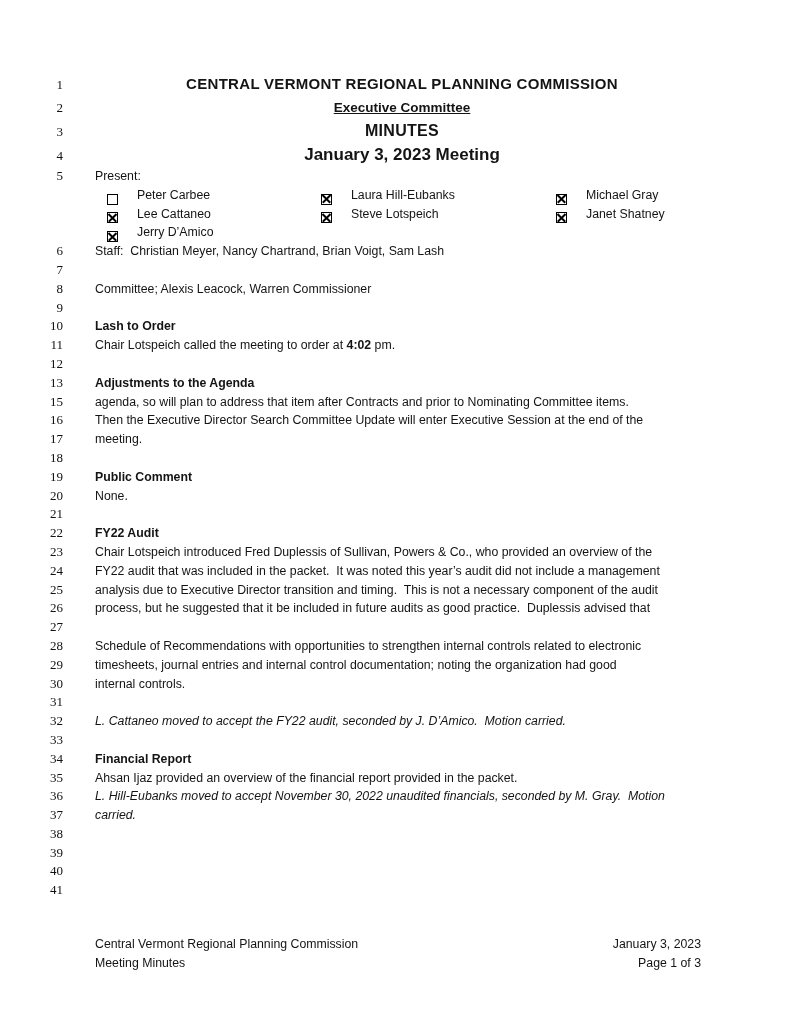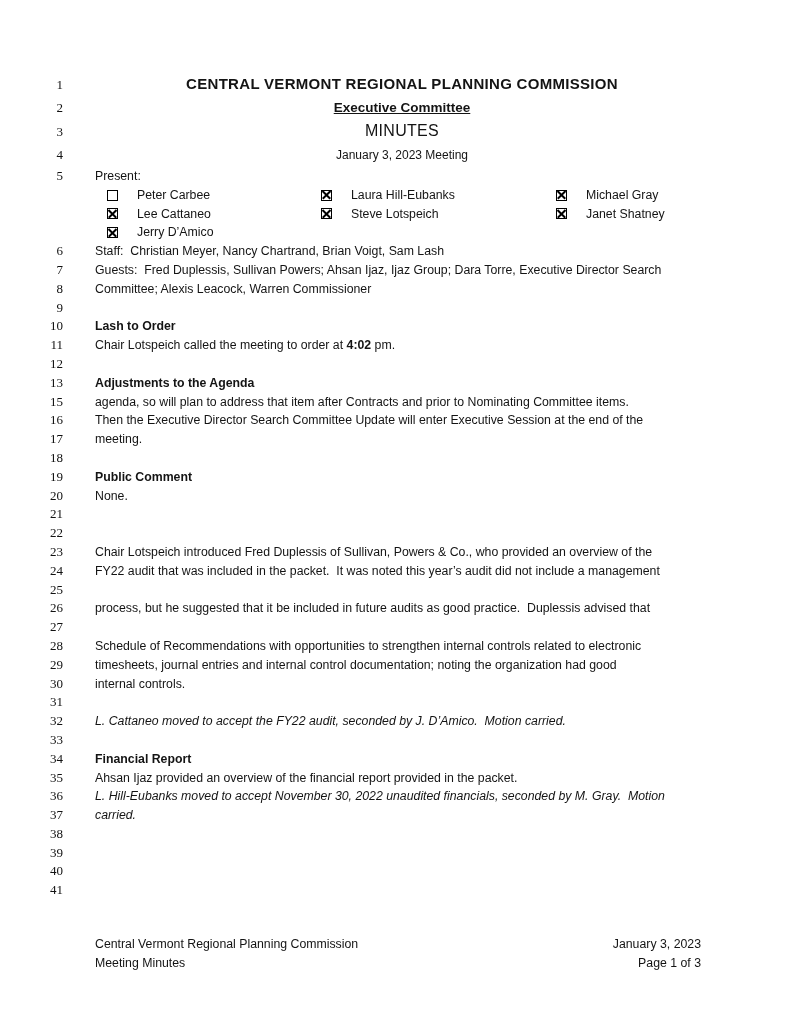--- a/index.html
+++ b/index.html
@@ -16,26 +16,26 @@
     font-family:"Liberation Serif","DejaVu Serif",serif;
     font-size:13px;color:#111;
   }
   .content{
     margin-left:32px;flex:1 1 auto;max-width:614px;
     font-size:12.3px;white-space:pre;
   }
   .title-line .content{text-align:center;white-space:normal;}
   .v-main .content{font-size:15px;font-weight:700;letter-spacing:.3px;}
   .v-sub .content{font-size:13.5px;font-weight:700;text-decoration:underline;}
-  .v-minutes .content{font-size:16px;font-weight:400;letter-spacing:.3px;}
-  .v-date .content{font-size:12px;font-weight:400;}
+  .v-minutes .content{font-size:16px;font-weight:700;letter-spacing:.3px;}
+  .v-date .content{font-size:17px;font-weight:700;}
   .b{font-weight:700;}
   .i{font-style:italic;text-align:right;}
   .att-row{display:flex;white-space:normal;align-items:center;}
-  .att-cell{display:flex;align-items:center;}
+  .att-cell{display:flex;align-items:flex-end;}
   .att-cell.c0{margin-left:12px;width:198px;}
   .att-cell.c1{width:235px;margin-left:16px;}
   .att-cell.c2{flex:1 1 auto;}
   .checkbox{
     width:9px;height:9px;border:1.6px solid #000;
     display:inline-block;position:relative;flex:0 0 auto;background:#fff;
   }
   .checkbox.checked::before,.checkbox.checked::after{
     content:"";position:absolute;left:-1px;top:3.4px;width:11px;height:1.6px;background:#000;
   }
@@ -116,21 +116,20 @@
             <span class="att-name">Jerry D’Amico</span>
           </div>
         </div>
       </div>
       <div class="line">
         <span class="ln">6</span>
         <div class="content"><span>Staff:  Christian Meyer, Nancy Chartrand, Brian Voigt, Sam Lash</span></div>
       </div>
       <div class="line">
         <span class="ln">7</span>
-        <div class="content"><span>Guests:  Fred Duplessis, Sullivan Powers; Ahsan Ijaz, Ijaz Group; Dara Torre, Executive Director Search</span></div>
       </div>
       <div class="line">
         <span class="ln">8</span>
         <div class="content"><span>Committee; Alexis Leacock, Warren Commissioner</span></div>
       </div>
       <div class="line">
         <span class="ln">9</span>
         <div class="content"></div>
       </div>
       <div class="line">
@@ -172,31 +171,33 @@
       <div class="line">
         <span class="ln">20</span>
         <div class="content"><span>None.</span></div>
       </div>
       <div class="line">
         <span class="ln">21</span>
         <div class="content"></div>
       </div>
       <div class="line">
         <span class="ln">22</span>
+        <div class="content"><span class="b">FY22 Audit</span></div>
       </div>
       <div class="line">
         <span class="ln">23</span>
         <div class="content"><span>Chair Lotspeich introduced Fred Duplessis of Sullivan, Powers &amp; Co., who provided an overview of the</span></div>
       </div>
       <div class="line">
         <span class="ln">24</span>
         <div class="content"><span>FY22 audit that was included in the packet.  It was noted this year’s audit did not include a management</span></div>
       </div>
       <div class="line">
         <span class="ln">25</span>
+        <div class="content"><span>analysis due to Executive Director transition and timing.  This is not a necessary component of the audit</span></div>
       </div>
       <div class="line">
         <span class="ln">26</span>
         <div class="content"><span>process, but he suggested that it be included in future audits as good practice.  Duplessis advised that</span></div>
       </div>
       <div class="line">
         <span class="ln">27</span>
       </div>
       <div class="line">
         <span class="ln">28</span>

